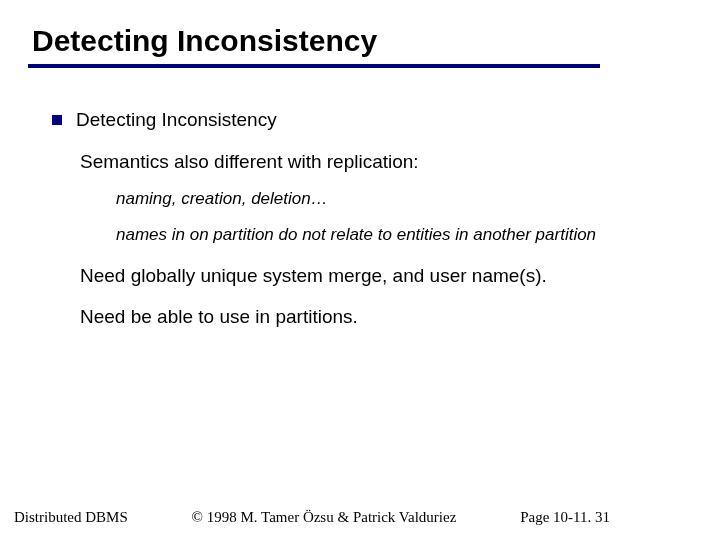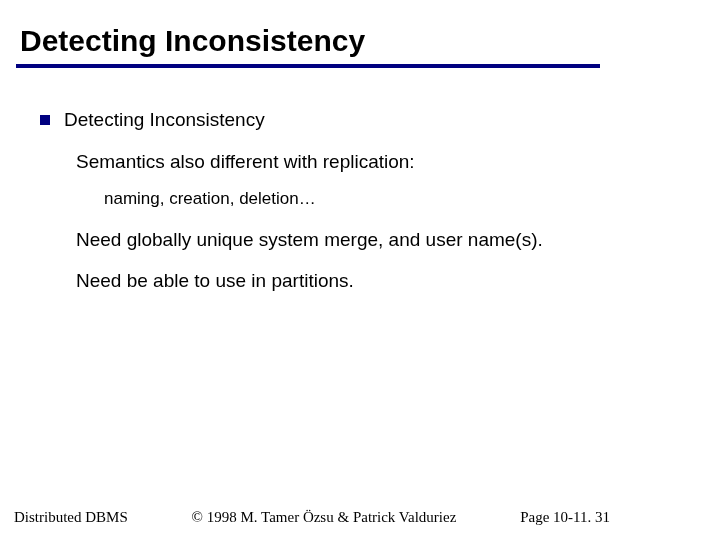--- a/index.html
+++ b/index.html
@@ -1,25 +1,25 @@
 <!DOCTYPE html>
 <html><head>
 <meta charset="utf-8">
 <style>
   * { margin: 0; padding: 0; box-sizing: border-box; }
   html, body { width: 720px; height: 540px; background: #fff; font-family: Arial, Helvetica, sans-serif; color: #000; }
-  .slide { width: 624px; height: 540px; position: relative; padding: 24px 24px 0 16px; }
+  .slide { width: 624px; height: 540px; position: relative; padding: 24px 24px 0 28px; }
   .title { font-size: 30px; font-weight: bold; margin-bottom: 6px; margin-left: 4px; }
   .rule { height: 4px; background: #000080; width: 100%; margin-bottom: 40px; }
   .content { padding-left: 24px; }
   .bullet-row { display: flex; align-items: flex-start; gap: 14px; }
   .bullet { width: 10px; height: 10px; background: #000080; margin-top: 7px; flex-shrink: 0; }
   .bullet-body { font-size: 19px; line-height: 1.25; flex: 1; }
-  .para { font-size: 19px; line-height: 1.25; margin-left: 36px; margin-top: 18px; }
-  .subitem { font-size: 17px; line-height: 1.3; margin-left: 64px; margin-top: 14px; }
+  .para { font-size: 19px; line-height: 1.25; margin-left: 28px; margin-top: 18px; }
+  .subitem { font-size: 17px; line-height: 1.3; margin-left: 64px; margin-top: 14px; font-style: italic; }
   .footer { position: absolute; bottom: 14px; left: 0; right: 0; padding: 0 14px; display: flex; justify-content: space-between; font-family: "Times New Roman", Times, serif; font-size: 15px; }
   .footer-left { text-align: left; }
   .footer-center { text-align: center; flex: 1; }
   .footer-right { text-align: right; }
 </style>
 </head>
 <body>
 
 <div class="slide">
   <div class="title">Detecting Inconsistency</div>
@@ -29,20 +29,21 @@
     <div class="bullet-row">
       <div class="bullet"></div>
       <div class="bullet-body">
         <div>Detecting Inconsistency</div>
       </div>
     </div>
 
     <div class="para">Semantics also different with replication:</div>
 
     <div class="subitem">naming, creation, deletion…</div>
+    <div class="subitem">names in on partition do not relate to entities in another partition</div>
 
     <div class="para">Need globally unique system merge, and user name(s).</div>
     <div class="para">Need be able to use in partitions.</div>
   </div>
 
   <div class="footer">
     <div class="footer-left">Distributed DBMS</div>
     <div class="footer-center">© 1998 M. Tamer Özsu &amp; Patrick Valduriez</div>
     <div class="footer-right">Page 10-11. 31</div>
   </div>

